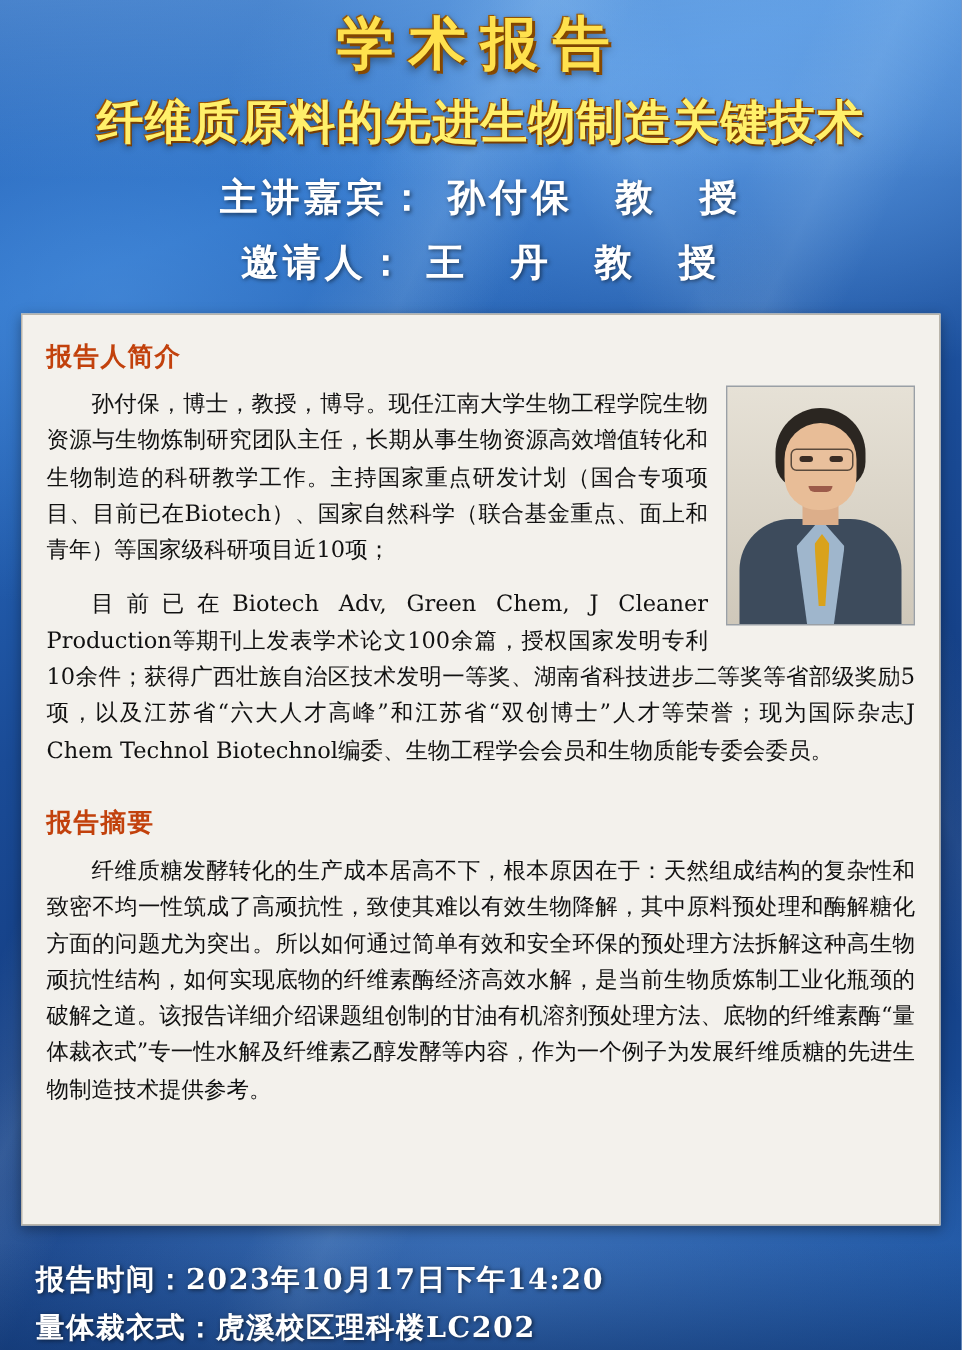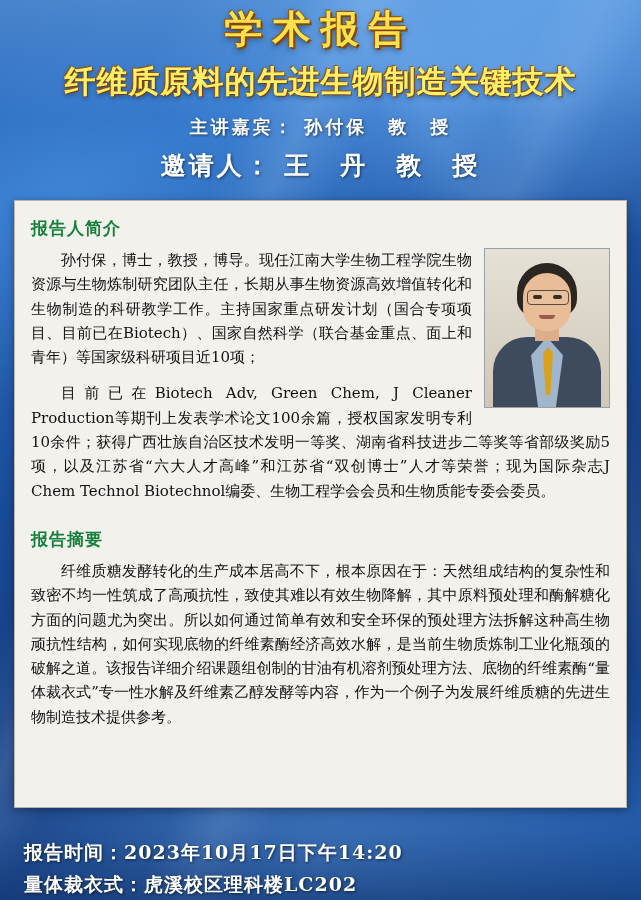--- a/index.html
+++ b/index.html
@@ -67,21 +67,21 @@
       1px 1px 0 #7a3d00,
       -1px -1px 0 #9c5200,
       0 2px 5px rgba(0,0,0,0.45);
     margin: 6px 0 4px 0;
     white-space: nowrap;
   }
   .speaker-line {
     color: #ffffff;
     font-family: "DejaVu Serif", serif;
     font-weight: bold;
-    font-size: 18px;
+    font-size: 25px;
     letter-spacing: 3px;
     margin: 12px 0 0 0;
     text-shadow: 1px 1px 3px rgba(0,0,0,0.55);
   }
   .invite-line {
     color: #ffffff;
     font-family: "DejaVu Serif", serif;
     font-weight: bold;
     font-size: 25px;
     letter-spacing: 3px;
@@ -95,21 +95,21 @@
     border: 1px solid #b9b5ab;
     box-shadow: 0 2px 8px rgba(0,0,0,0.35);
     padding: 14px 16px 16px 16px;
     min-height: 608px;
     box-sizing: border-box;
   }
   .section-heading {
     font-family: "DejaVu Serif", serif;
     font-weight: bold;
     font-size: 17px;
-    color: #15803d;
+    color: #c2410c;
     margin: 2px 0 8px 0;
     letter-spacing: 1px;
   }
   .bio-wrap {
     position: relative;
   }
   .portrait {
     float: right;
     width: 124px;
     height: 158px;

